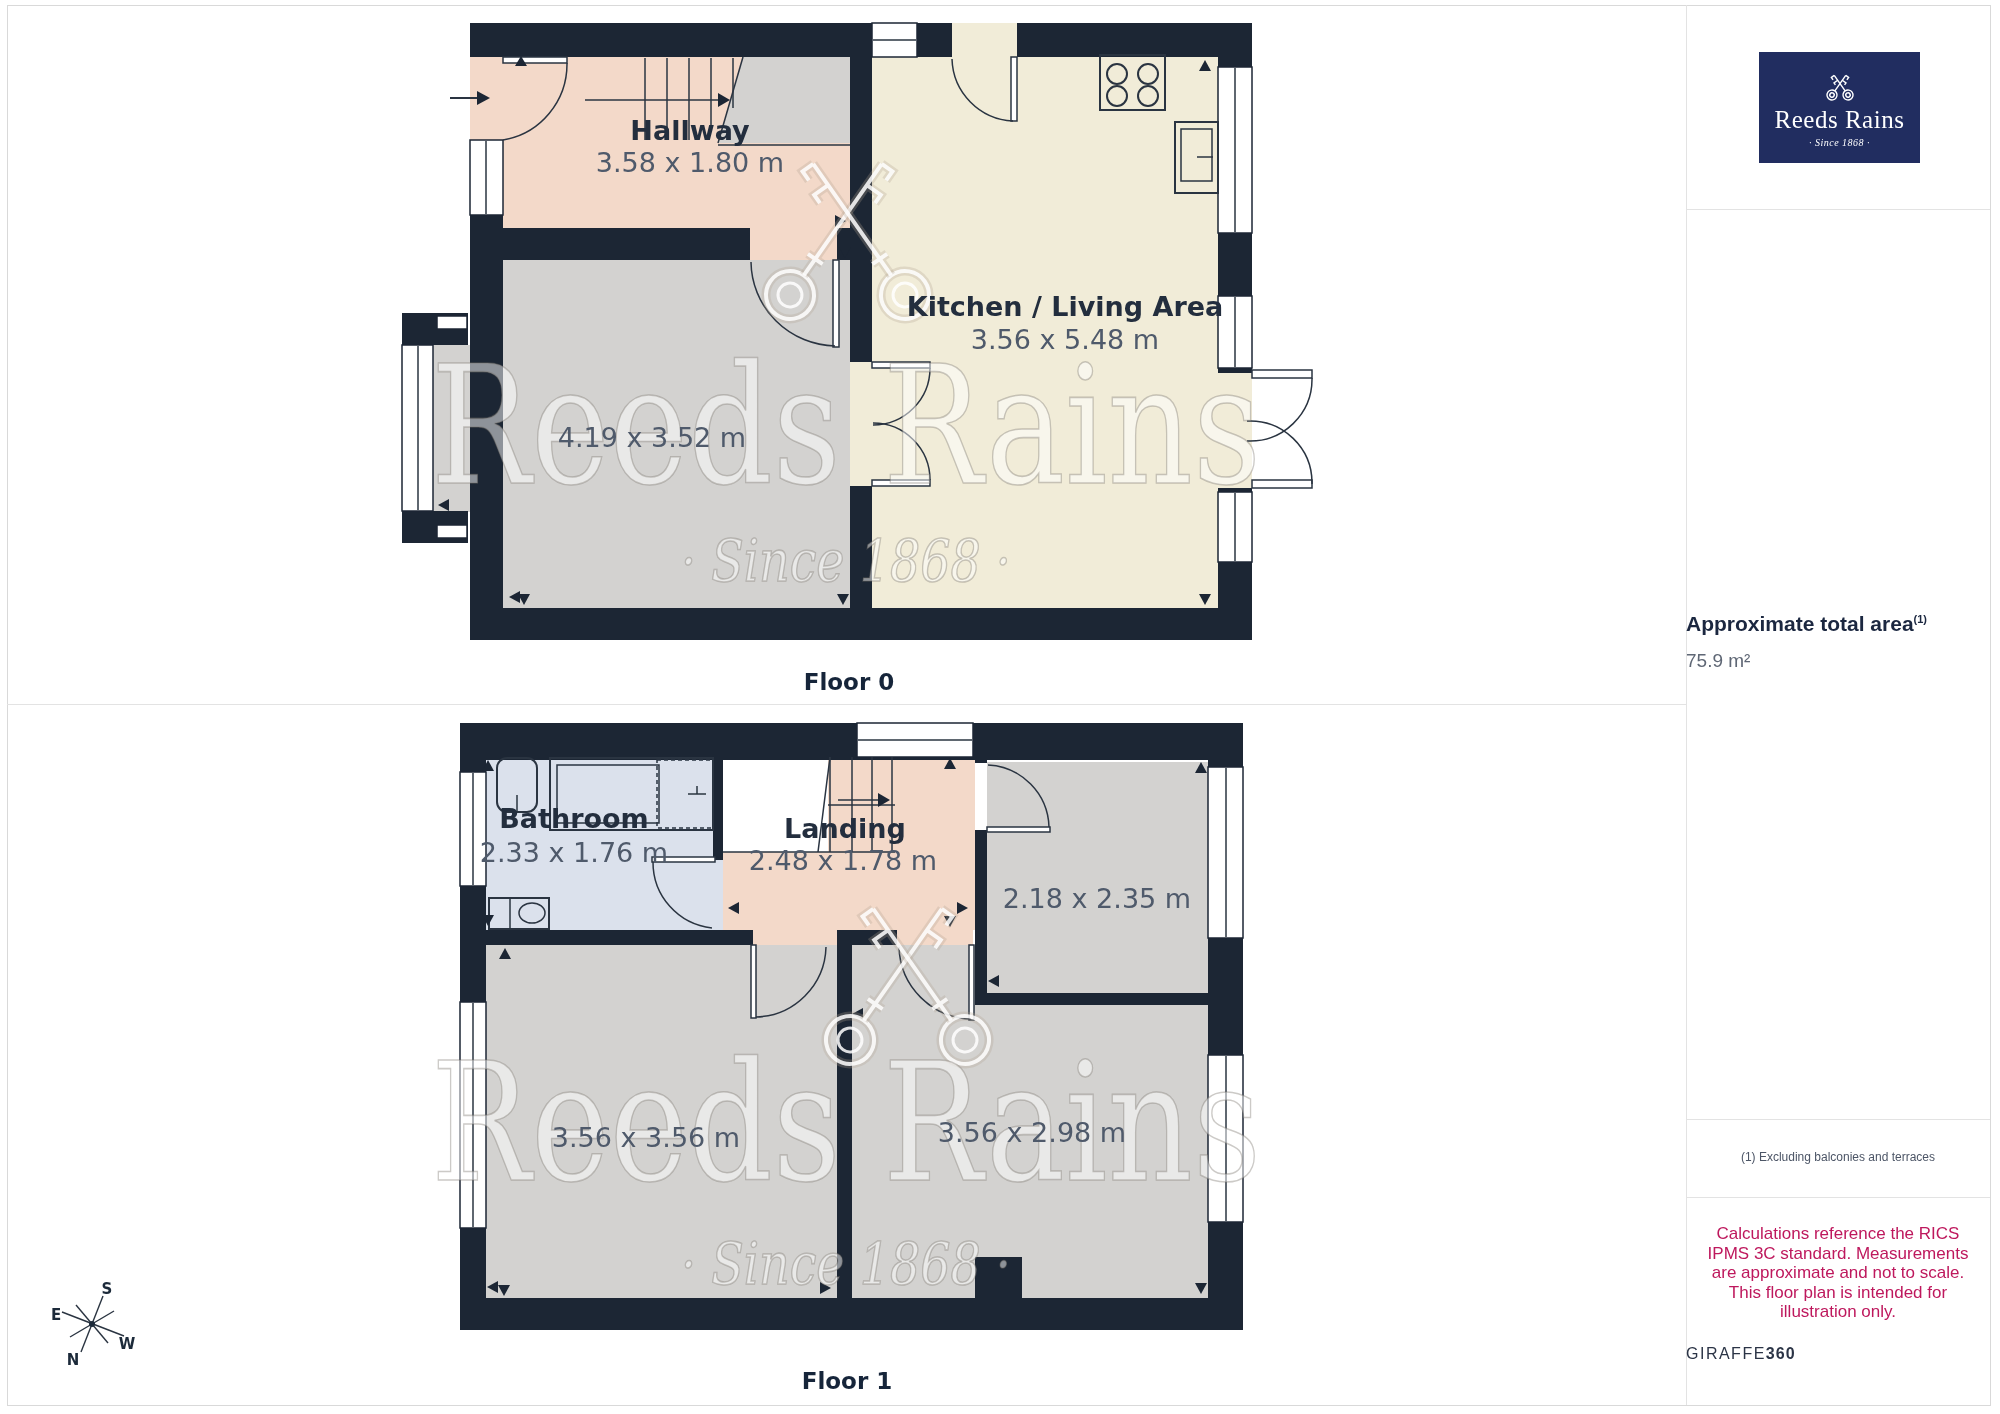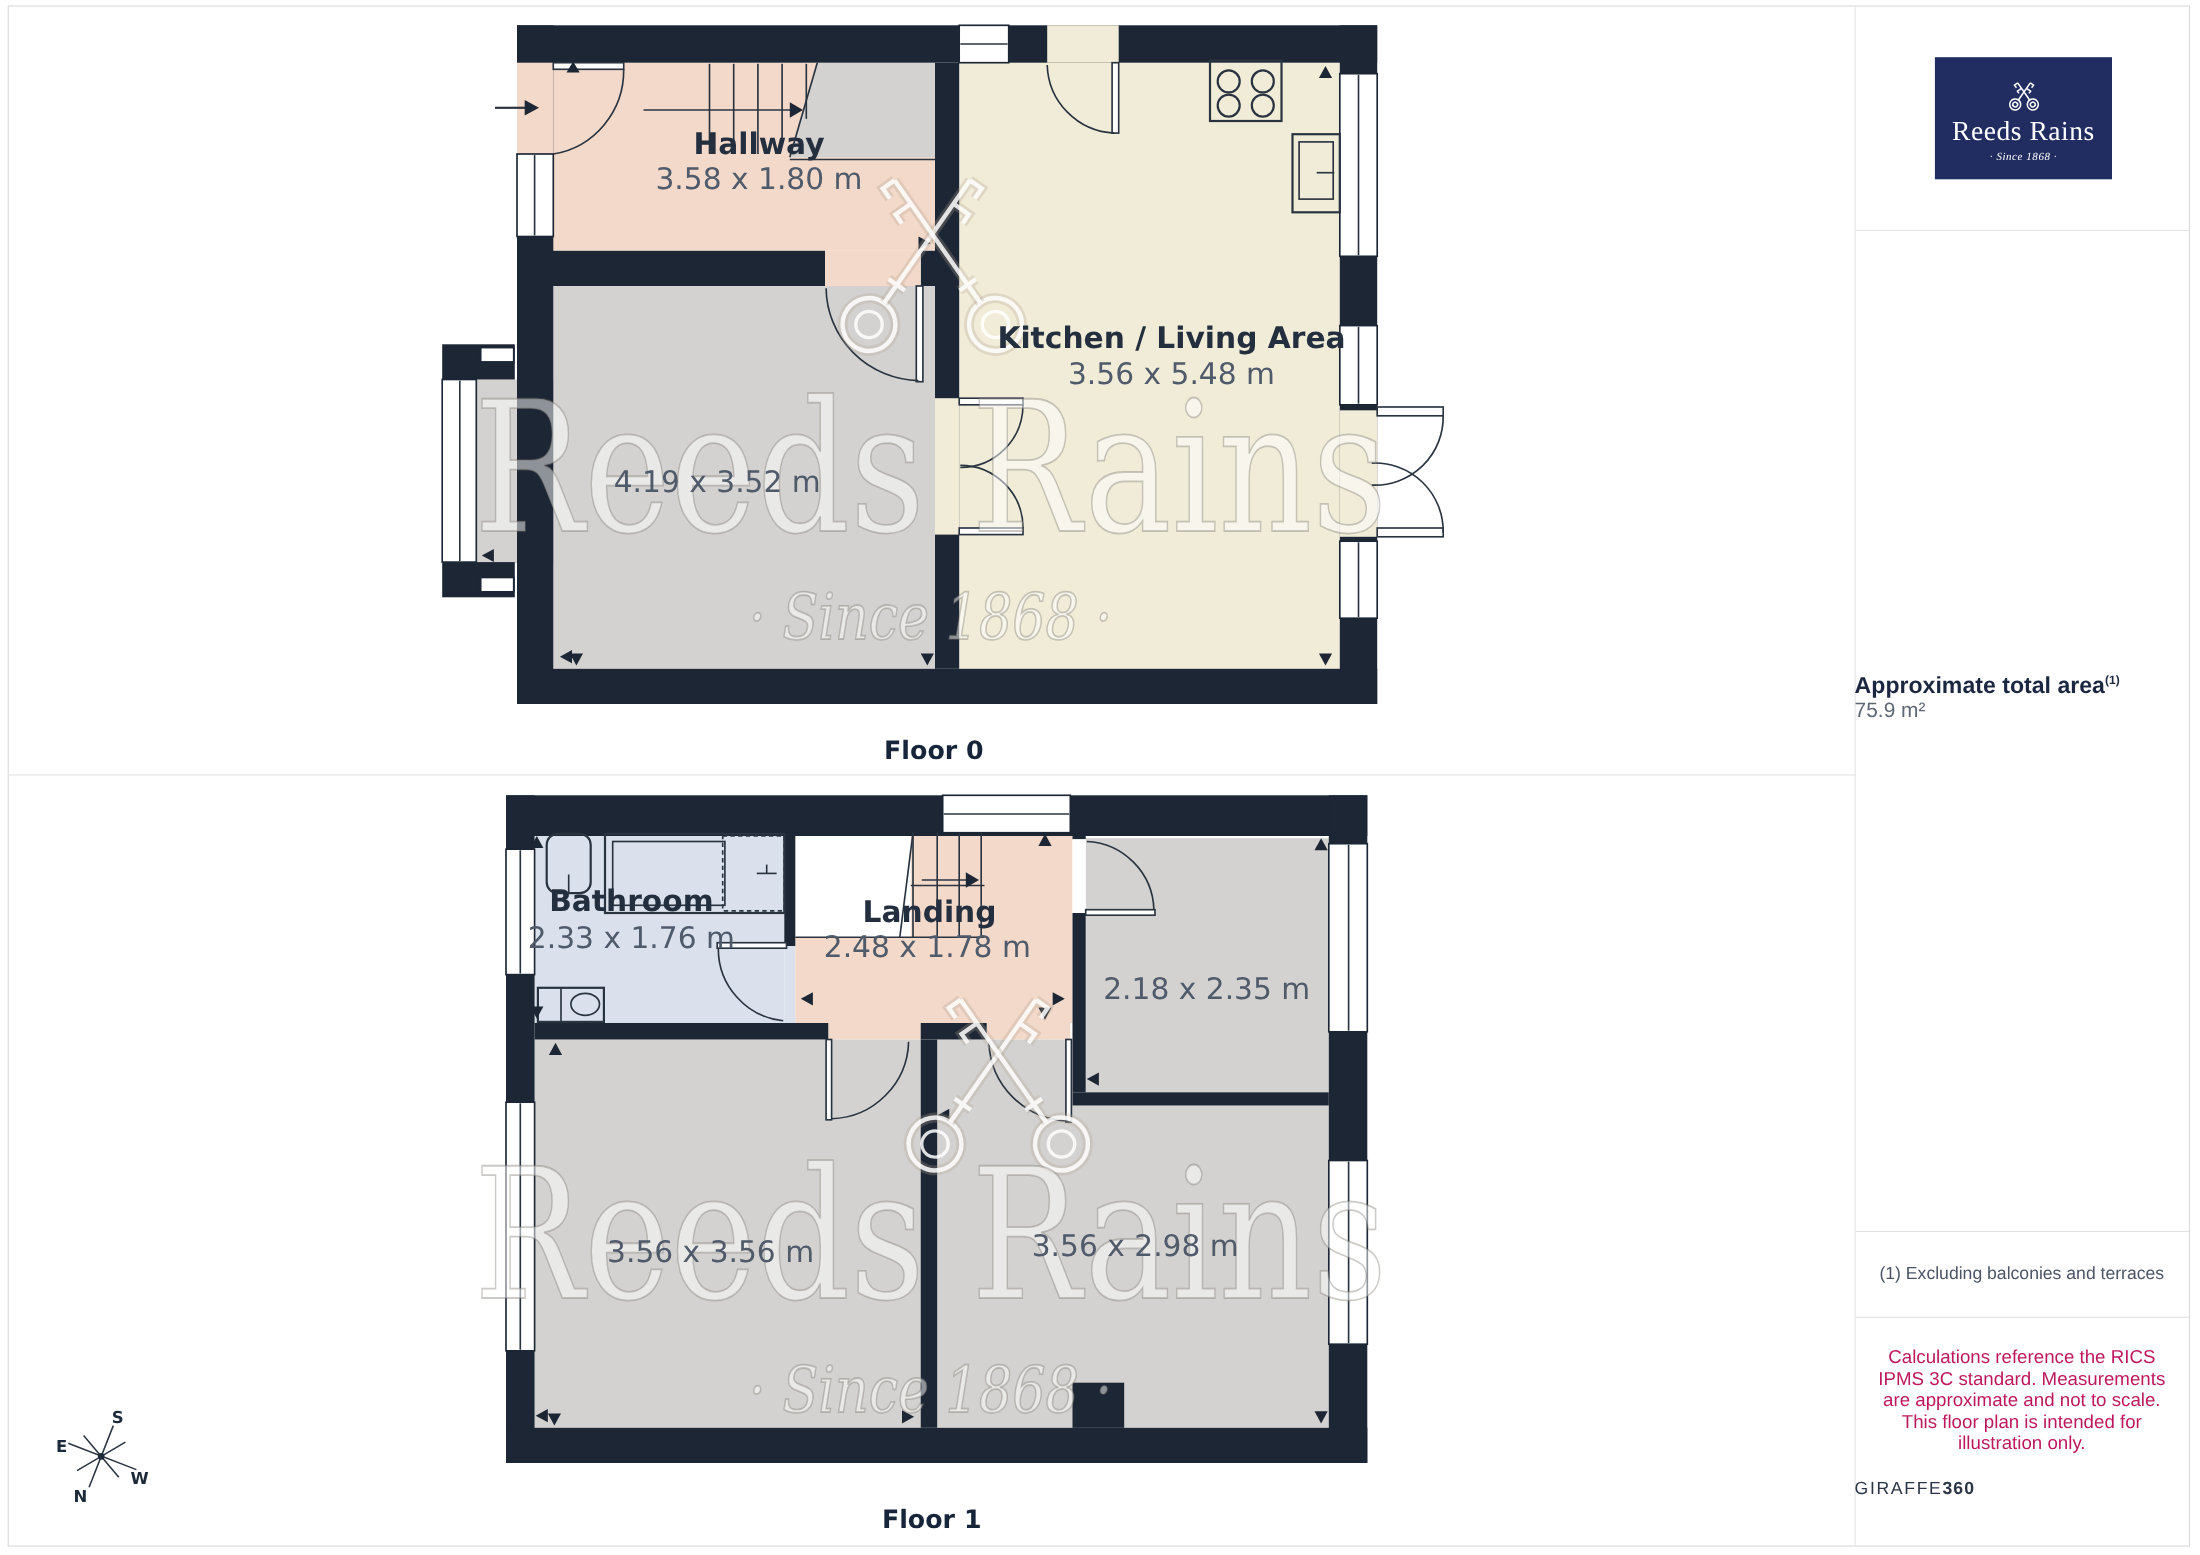--- a/index.html
+++ b/index.html
@@ -17,23 +17,23 @@
   
   .logo{position:absolute;left:1759px;top:52px;width:161px;height:111px;background:#212d60;
         display:flex;flex-direction:column;align-items:center;justify-content:center;}
   .logo .keys{margin-bottom:2px;}
   .logo .name{color:#fff;font-family:"Liberation Serif",serif;font-size:25px;letter-spacing:.5px;}
   .logo .tagline{color:#fff;font-family:"Liberation Serif",serif;font-style:italic;
                  font-size:10px;margin-top:3px;letter-spacing:.5px;}
   .area-block{position:absolute;left:1686px;top:612px;width:304px;text-align:left;}
   .area-heading{font-size:21px;font-weight:bold;color:#1b2740;}
   .area-heading sup{font-size:11px;}
-  .area-value{margin-top:0;font-size:19px;color:#5f6775;}
+  .area-value{margin-top:14px;font-size:19px;color:#5f6775;}
   .footnote{position:absolute;left:1686px;top:1150px;width:304px;text-align:center;
-            font-size:16px;color:#4c5566;}
+            font-size:12px;color:#4c5566;}
   .disclaimer{position:absolute;left:1702px;top:1224px;width:272px;text-align:center;
               font-size:17px;line-height:19.5px;color:#be185d;}
   .giraffe{position:absolute;left:1686px;top:1345px;width:304px;text-align:left;
            font-size:16px;letter-spacing:1.5px;color:#2b3446;}
   .giraffe b{letter-spacing:1px;}
 
   
   .wall{fill:#1c2634;}
   .floor-pink{fill:#f3d9c9;}
   .floor-cream{fill:#f1ecd8;}

